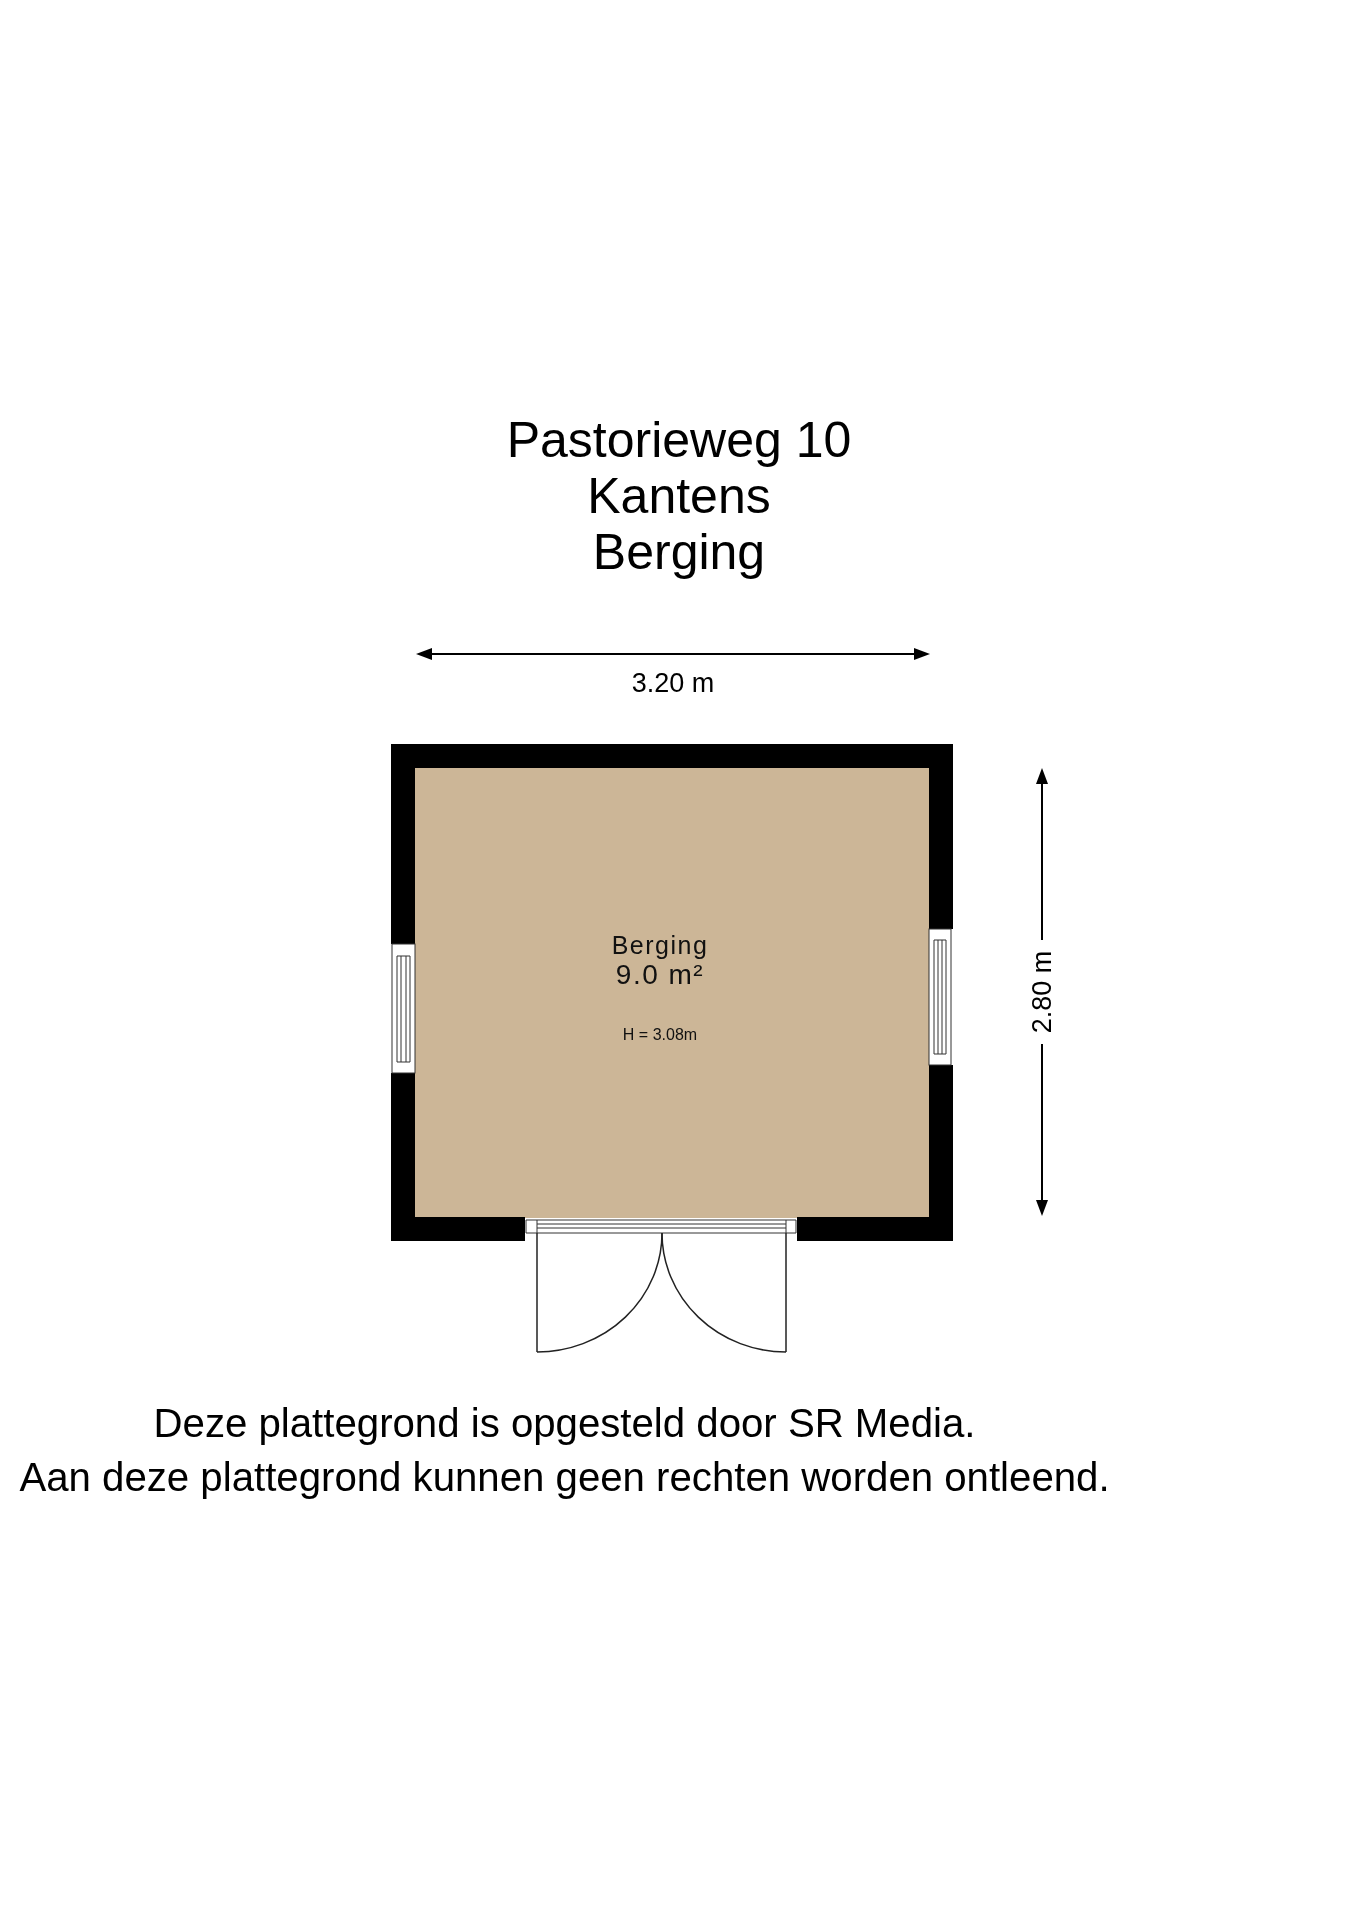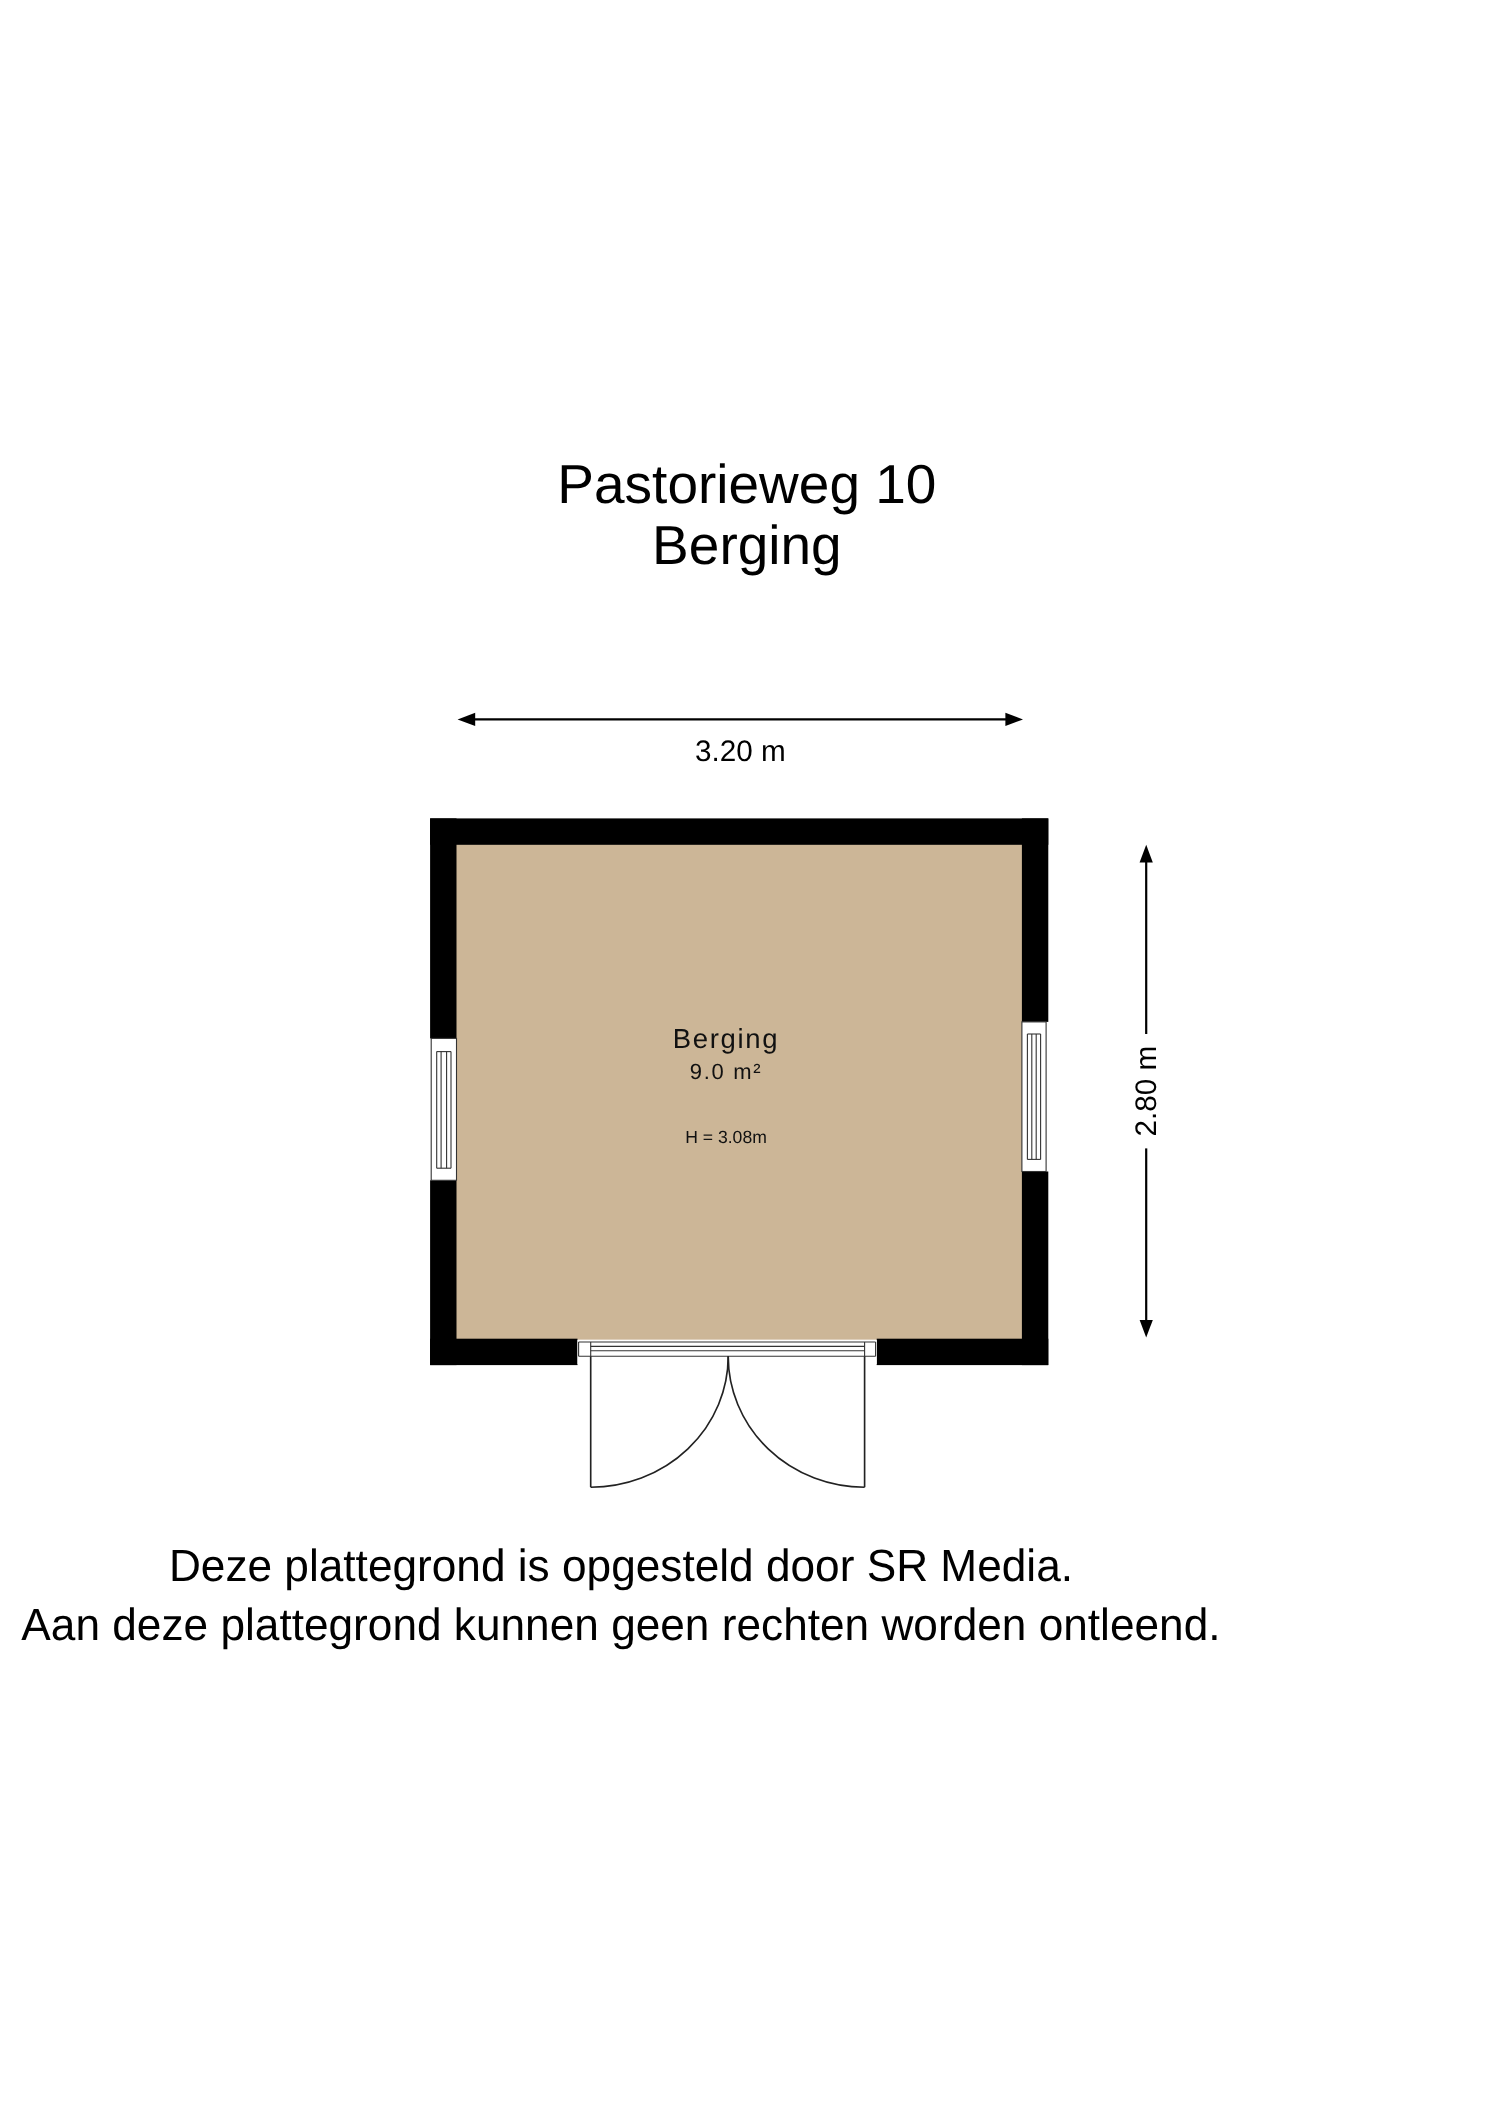--- a/index.html
+++ b/index.html
@@ -3,31 +3,32 @@
 <meta charset="utf-8">
 <style>
   html, body { margin: 0; padding: 0; background: #ffffff; }
   body { width: 1358px; height: 1920px; position: relative; overflow: hidden; font-family: "Liberation Sans", sans-serif; color: #000; }
   .title-block { position: absolute; left: 0; width: 1358px; top: 412px; text-align: center; }
   .title-line { display: block; font-size: 50px; line-height: 56px; height: 56px; }
   .dim-h-text { position: absolute; top: 654px; left: 608px; width: 130px; text-align: center; font-size: 27px; line-height: 34px; background: #fff; margin-top: 12px; }
   .dim-v-text { position: absolute; left: 990px; top: 975px; width: 104px; height: 34px; text-align: center; font-size: 27px; line-height: 34px; transform: rotate(-90deg); background: #fff; }
   .room-label { position: absolute; left: 555px; width: 210px; text-align: center; color: #111; }
   .room-name { top: 930px; font-size: 25px; letter-spacing: 1.5px; line-height: 30px; }
-  .room-area { top: 960px; font-size: 20px; letter-spacing: 1.5px; line-height: 30px; }
+  .room-area { top: 960px; font-size: 28px; letter-spacing: 1.5px; line-height: 30px; }
   .room-height { top: 1022px; font-size: 16px; line-height: 26px; }
   .footer { position: absolute; left: 0; width: 1129px; top: 1396px; text-align: center; }
   .footer-line { display: block; font-size: 41px; line-height: 54px; height: 54px; white-space: nowrap; transform: scaleX(0.98); }
   svg.plan { position: absolute; left: 0; top: 0; }
 </style>
 </head>
 <body>
 
 <div class="title-block">
   <span class="title-line">Pastorieweg 10</span>
+  <span class="title-line">Kantens</span>
   <span class="title-line">Berging</span>
 </div>
 
 <svg class="plan" width="1358" height="1920" viewBox="0 0 1358 1920">
   <defs>
     <marker id="arrowEnd" viewBox="0 0 10 10" refX="9" refY="5" markerWidth="10" markerHeight="10" markerUnits="userSpaceOnUse" orient="auto">
       <path d="M0,0 L10,5 L0,10 z" fill="#000"></path>
     </marker>
   </defs>
 

